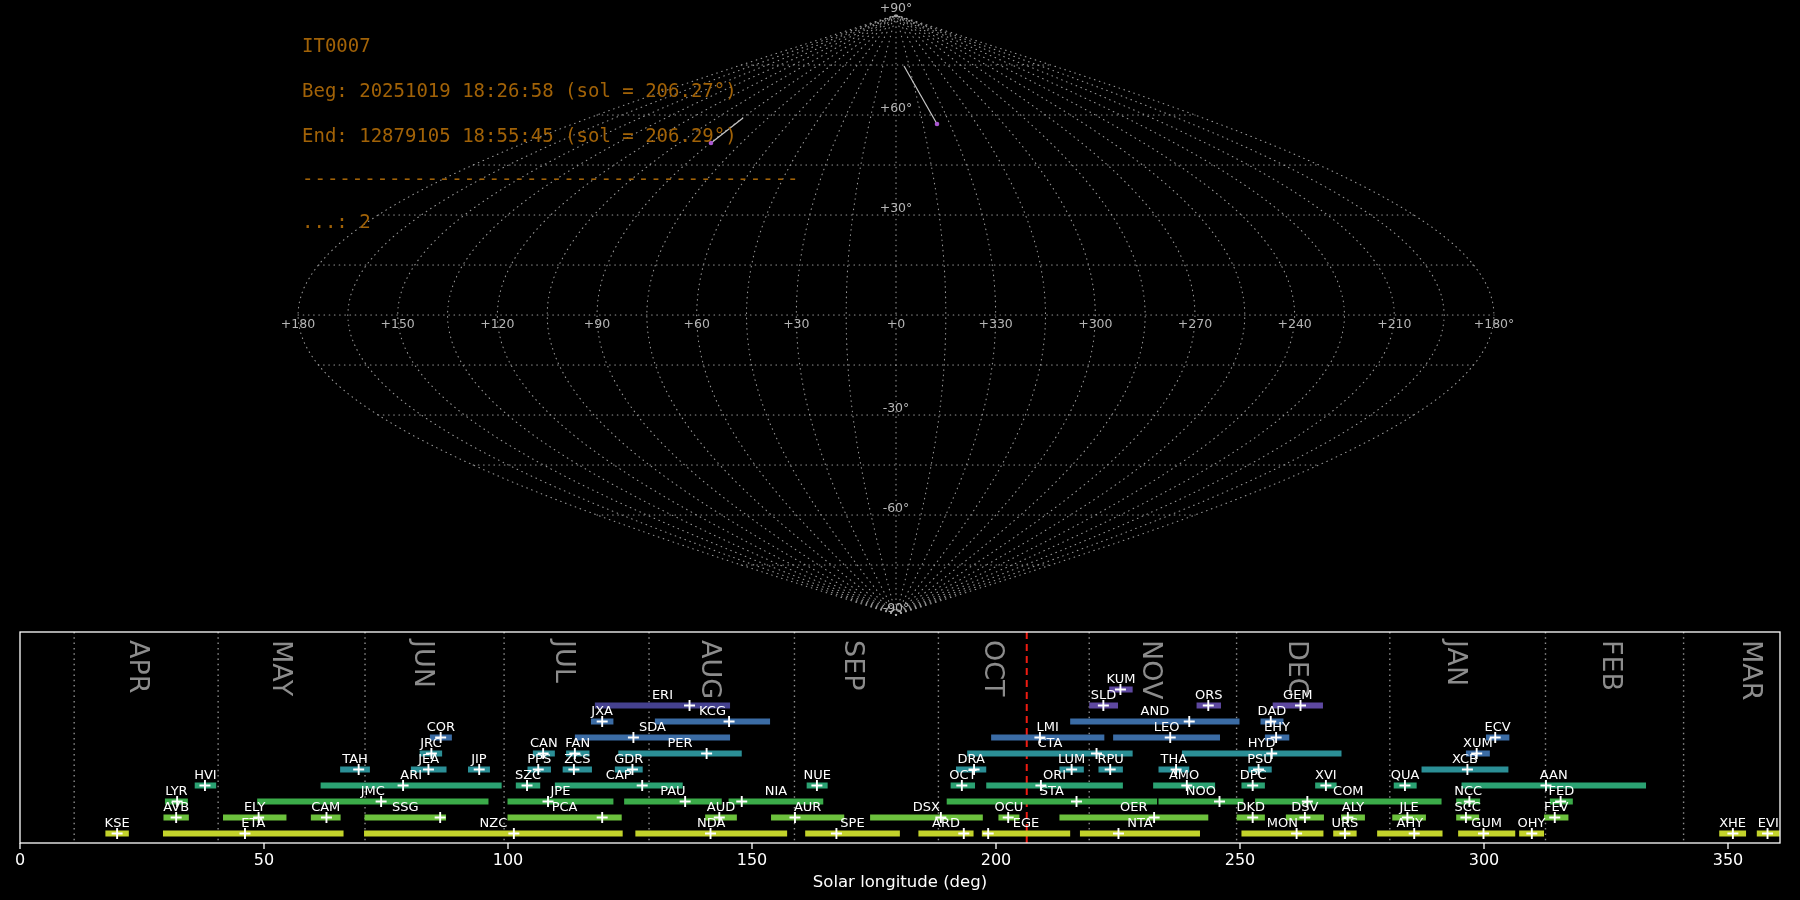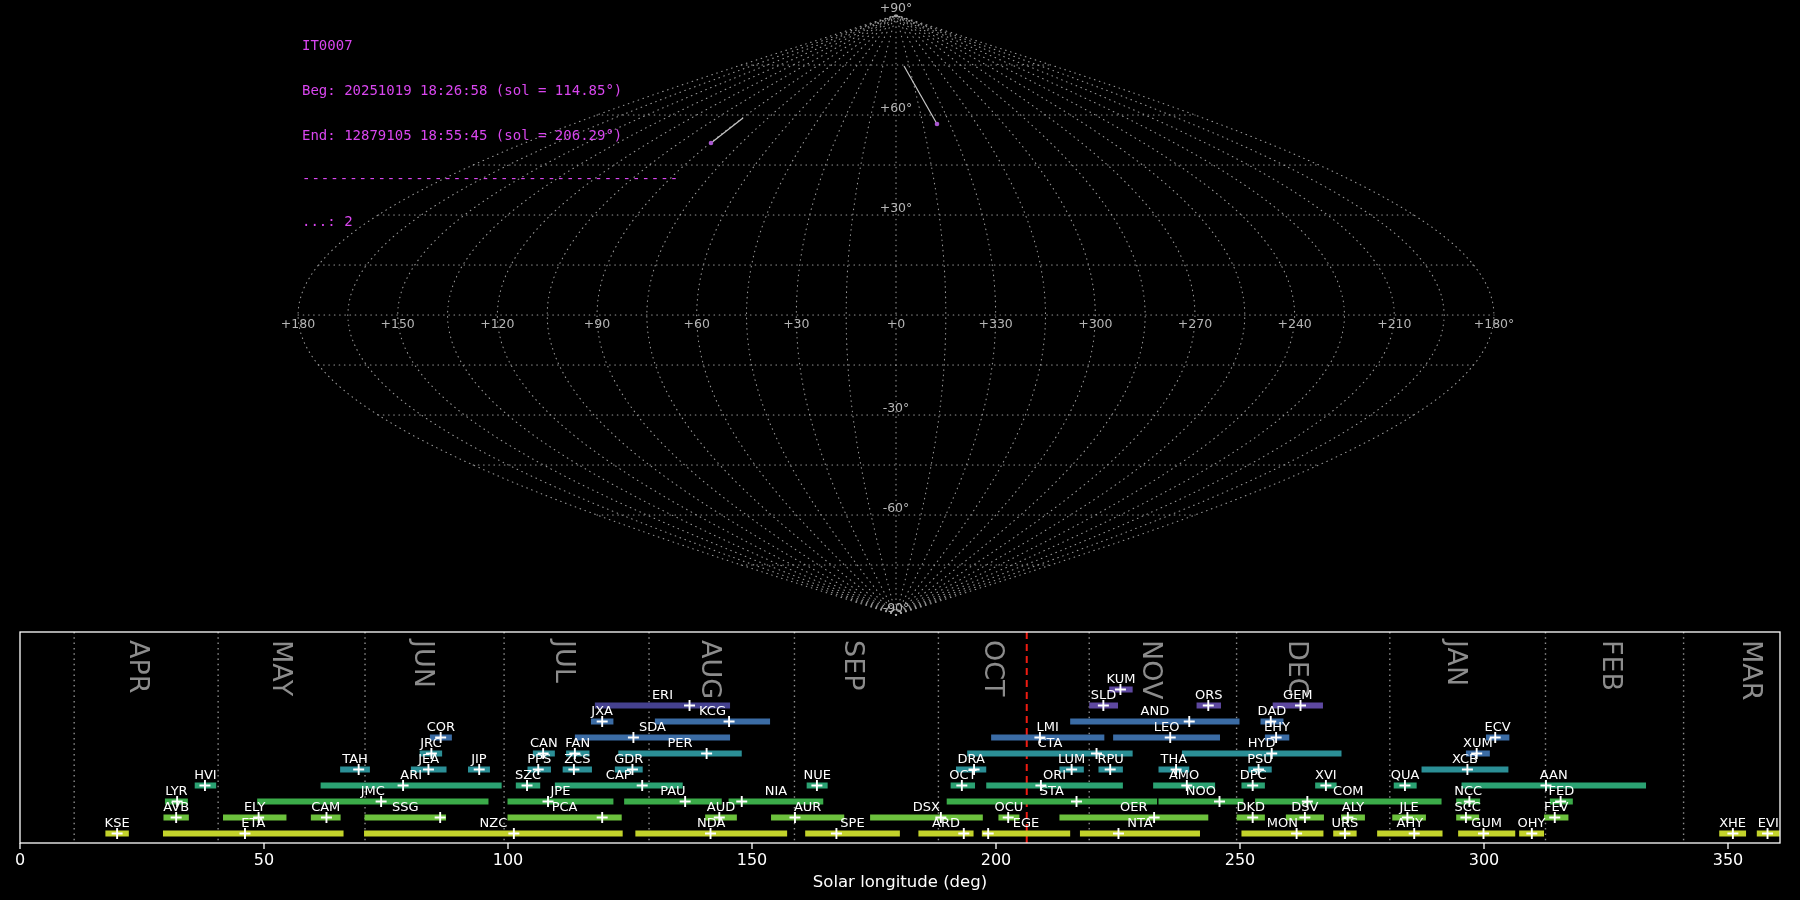--- a/index.html
+++ b/index.html
@@ -1,33 +1,33 @@
 <!DOCTYPE html>
 <html><head>
 <meta charset="utf-8">
 <style>
   html,body{margin:0;padding:0;background:#000;width:1800px;height:900px;overflow:hidden;}
   body{position:relative;font-family:"DejaVu Sans",sans-serif;}
   #info-panel{
-    position:absolute;left:302px;top:8px;color:#d946ef;
-    font-family:"DejaVu Sans Mono",monospace;font-size:14px;line-height:15px;
+    position:absolute;left:302px;top:8px;color:#a16207;
+    font-family:"DejaVu Sans Mono",monospace;font-size:19px;line-height:15px;
     white-space:pre;z-index:3;
   }
   #info-panel .sep{line-height:11px;letter-spacing:1px;}
   svg{position:absolute;left:0;display:block;}
   #sky-map{top:0;}
   #timeline{top:630px;}
   text{font-family:"DejaVu Sans",sans-serif;}
 </style>
 </head>
 <body>
 
 <div id="info-panel">
   <div>IT0007</div>
-  <div>Beg: 20251019 18:26:58 (sol = 114.85°)</div>
+  <div>Beg: 20251019 18:26:58 (sol = 206.27°)</div>
   <div>End: 12879105 18:55:45 (sol = 206.29°)</div>
   <div class="sep">----------------------------------------</div>
   <div>...: 2</div>
 </div>
 
 <svg id="sky-map" width="1800" height="630" viewBox="0 0 1800 630">
     <line x1="741.2262110286927" y1="565" x2="1050.7737889713073" y2="565" stroke="#a8a8a8" stroke-width="1.1" stroke-dasharray="0.6 4.6" stroke-linecap="round" fill="none" opacity="0.9"></line>
     <line x1="597" y1="515" x2="1195" y2="515" stroke="#a8a8a8" stroke-width="1.1" stroke-dasharray="0.6 4.6" stroke-linecap="round" fill="none" opacity="0.9"></line>
     <line x1="473.1501448504446" y1="465" x2="1318.8498551495554" y2="465" stroke="#a8a8a8" stroke-width="1.1" stroke-dasharray="0.6 4.6" stroke-linecap="round" fill="none" opacity="0.9"></line>
     <line x1="378.11680853690564" y1="415" x2="1413.8831914630944" y2="415" stroke="#a8a8a8" stroke-width="1.1" stroke-dasharray="0.6 4.6" stroke-linecap="round" fill="none" opacity="0.9"></line>

